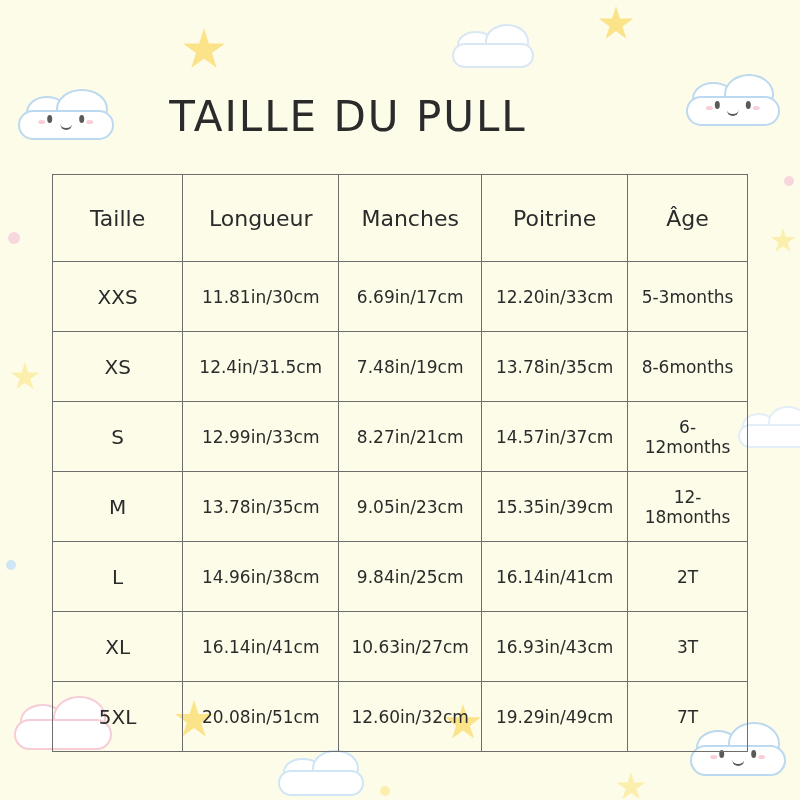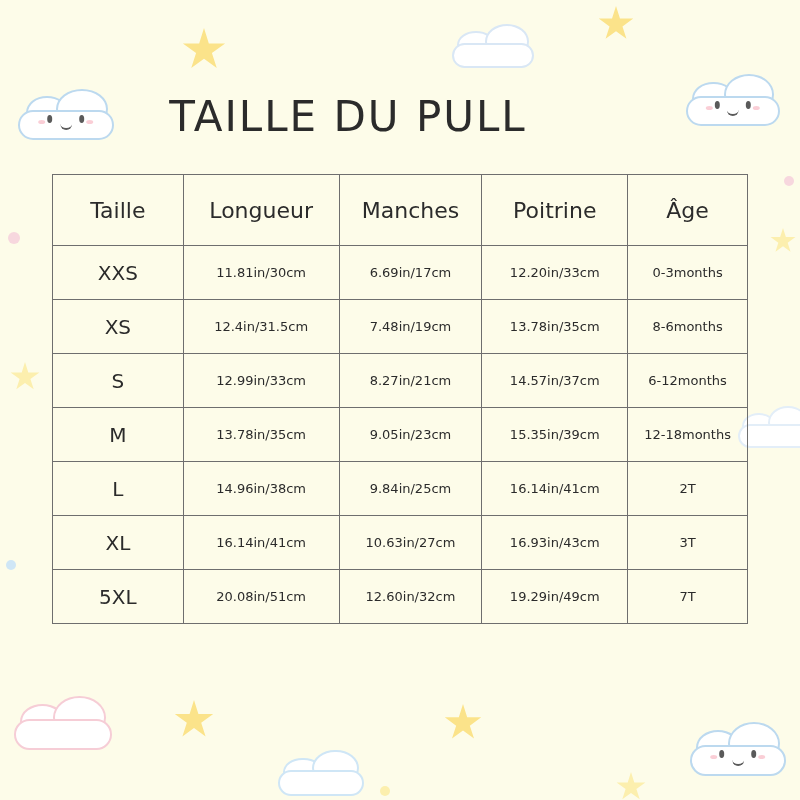--- a/index.html
+++ b/index.html
@@ -53,31 +53,31 @@
     width: 696px;
     background: transparent;
   }
 
   table.size-table th,
   table.size-table td {
     border: 1px solid #6e6e6e;
     text-align: center;
     color: #2b2b2b;
     font-weight: 400;
-    padding: 4px;
+    padding: 12px;
   }
 
   table.size-table thead th {
     height: 62px;
     font-size: 22px;
   }
 
   table.size-table tbody td {
     height: 45px;
-    font-size: 13px;
+    font-size: 17px;
   }
 
   table.size-table tbody td.col-size {
     font-size: 20px;
     margin-left: 28px;
   }
 
   
   col.c0 { width: 131px; }
   col.c1 { width: 156px; }
@@ -263,21 +263,21 @@
         <th>Poitrine</th>
         <th>Âge</th>
       </tr>
     </thead>
     <tbody>
       <tr>
         <td class="col-size">XXS</td>
         <td>11.81in/30cm</td>
         <td>6.69in/17cm</td>
         <td>12.20in/33cm</td>
-        <td>0-3months</td>
+        <td>5-3months</td>
       </tr>
       <tr>
         <td class="col-size">XS</td>
         <td>12.4in/31.5cm</td>
         <td>7.48in/19cm</td>
         <td>13.78in/35cm</td>
         <td>8-6months</td>
       </tr>
       <tr>
         <td class="col-size">S</td>

